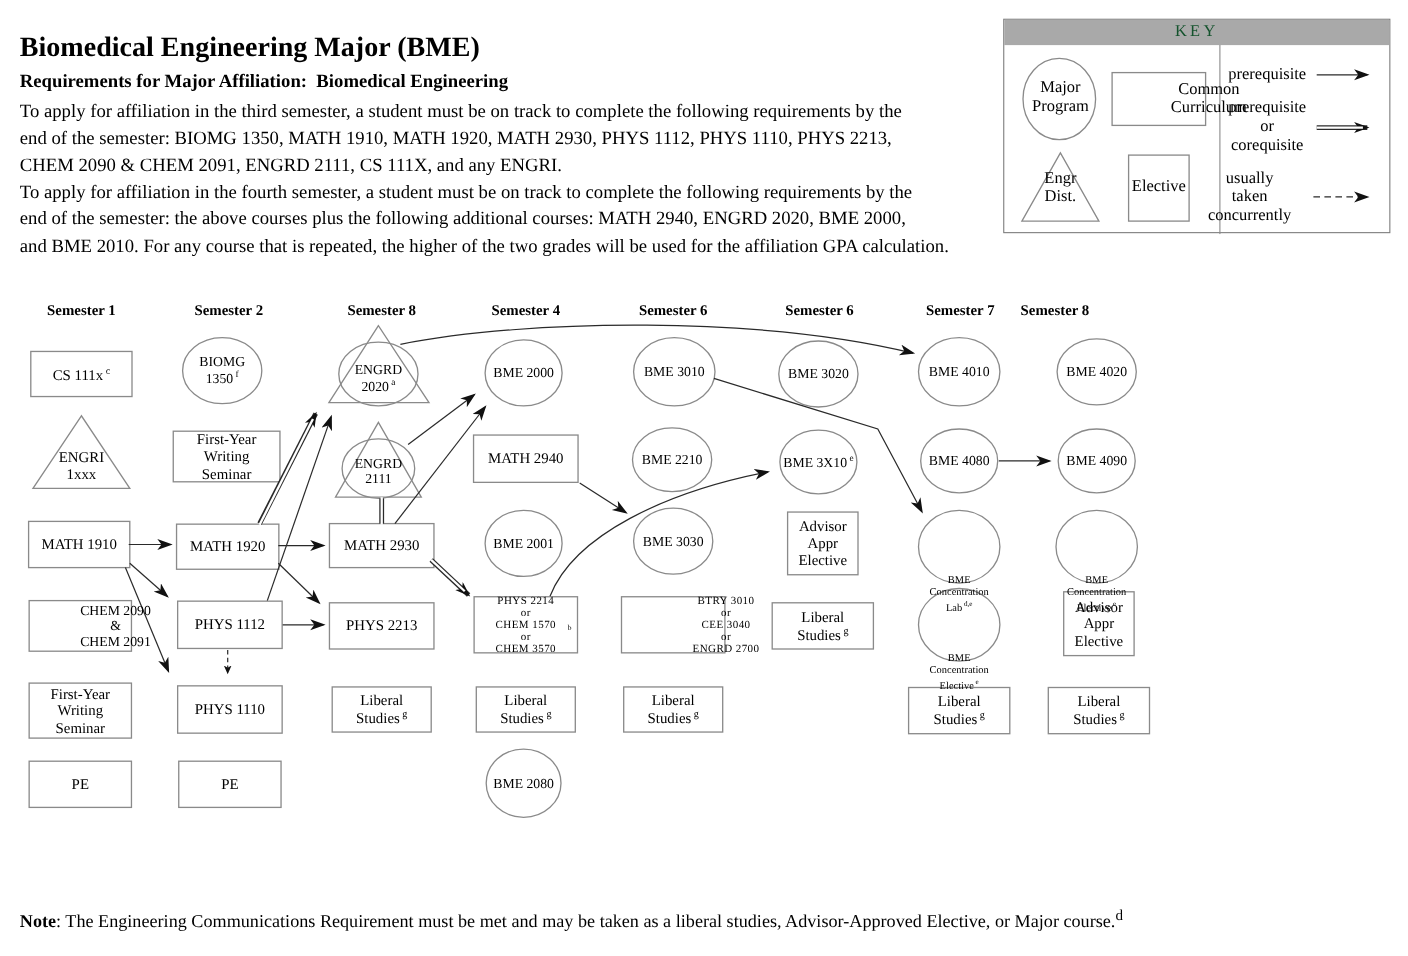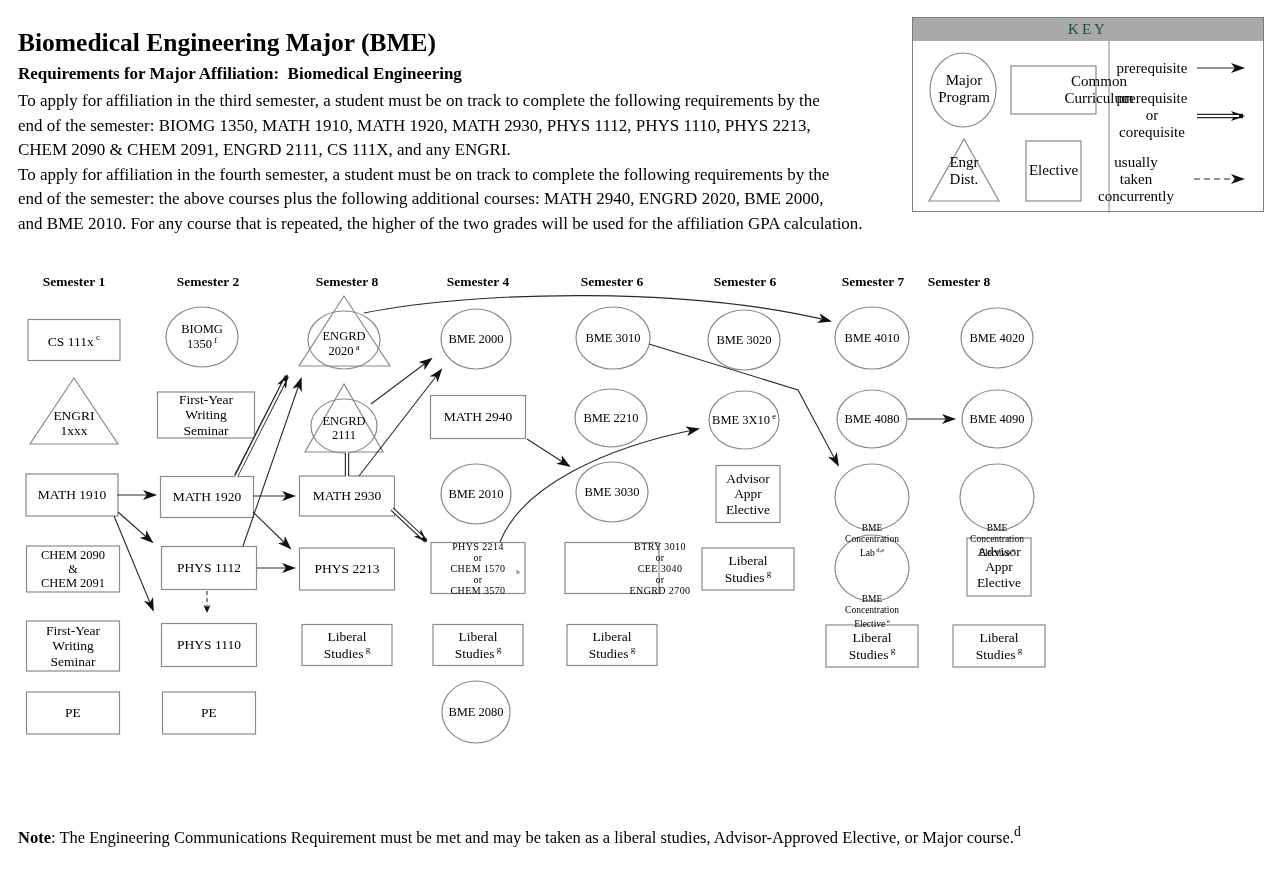--- a/index.html
+++ b/index.html
@@ -179,21 +179,21 @@
       <div class="node" style="left: 28px; top: 319.5px; width: 92px; height: 41px;">
         <div>CS 111x<sup> c</sup></div>
       </div>
       <div class="node" style="left: 34px; top: 403px; width: 80px; height: 40px;">
         <div>ENGRI</div>
         <div>1xxx</div>
       </div>
       <div class="node" style="left: 26px; top: 474px; width: 92px; height: 42px;">
         <div>MATH 1910</div>
       </div>
-      <div class="node" style="left: 26.5px; top: 546px; width: 93px; height: 46px; font-size: 12.5px;">
+      <div class="node" style="left: 26.5px; top: 546px; width: 93px; height: 46px; font-size: 12.5px; padding-left: 32px;">
         <div>CHEM 2090</div>
         <div>&amp;</div>
         <div>CHEM 2091</div>
       </div>
       <div class="node" style="left: 26.5px; top: 621px; width: 93px; height: 50px;">
         <div>First-Year</div>
         <div>Writing</div>
         <div>Seminar</div>
       </div>
       <div class="node" style="left: 26.5px; top: 692px; width: 93px; height: 42px;">
@@ -238,21 +238,21 @@
         <div>Liberal</div>
         <div>Studies<sup> g</sup></div>
       </div>
       <div class="node circle" style="left: 436px; top: 319px; width: 80px; height: 40px;">
         <div>BME 2000</div>
       </div>
       <div class="node" style="left: 430.5px; top: 395.5px; width: 95px; height: 43px;">
         <div>MATH 2940</div>
       </div>
       <div class="node circle" style="left: 436px; top: 474px; width: 80px; height: 40px;">
-        <div>BME 2010</div>
+        <div>BME 2001</div>
       </div>
       <div class="node small" style="left: 431px; top: 542.5px; width: 94px; height: 51px;">
         <div>PHYS 2214</div>
         <div>or</div>
         <div>CHEM 1570</div>
         <div>or</div>
         <div>CHEM 3570</div>
         <sup class="supfloat">b</sup>
       </div>
       <div class="node" style="left: 433px; top: 624.5px; width: 90px; height: 41px;">

